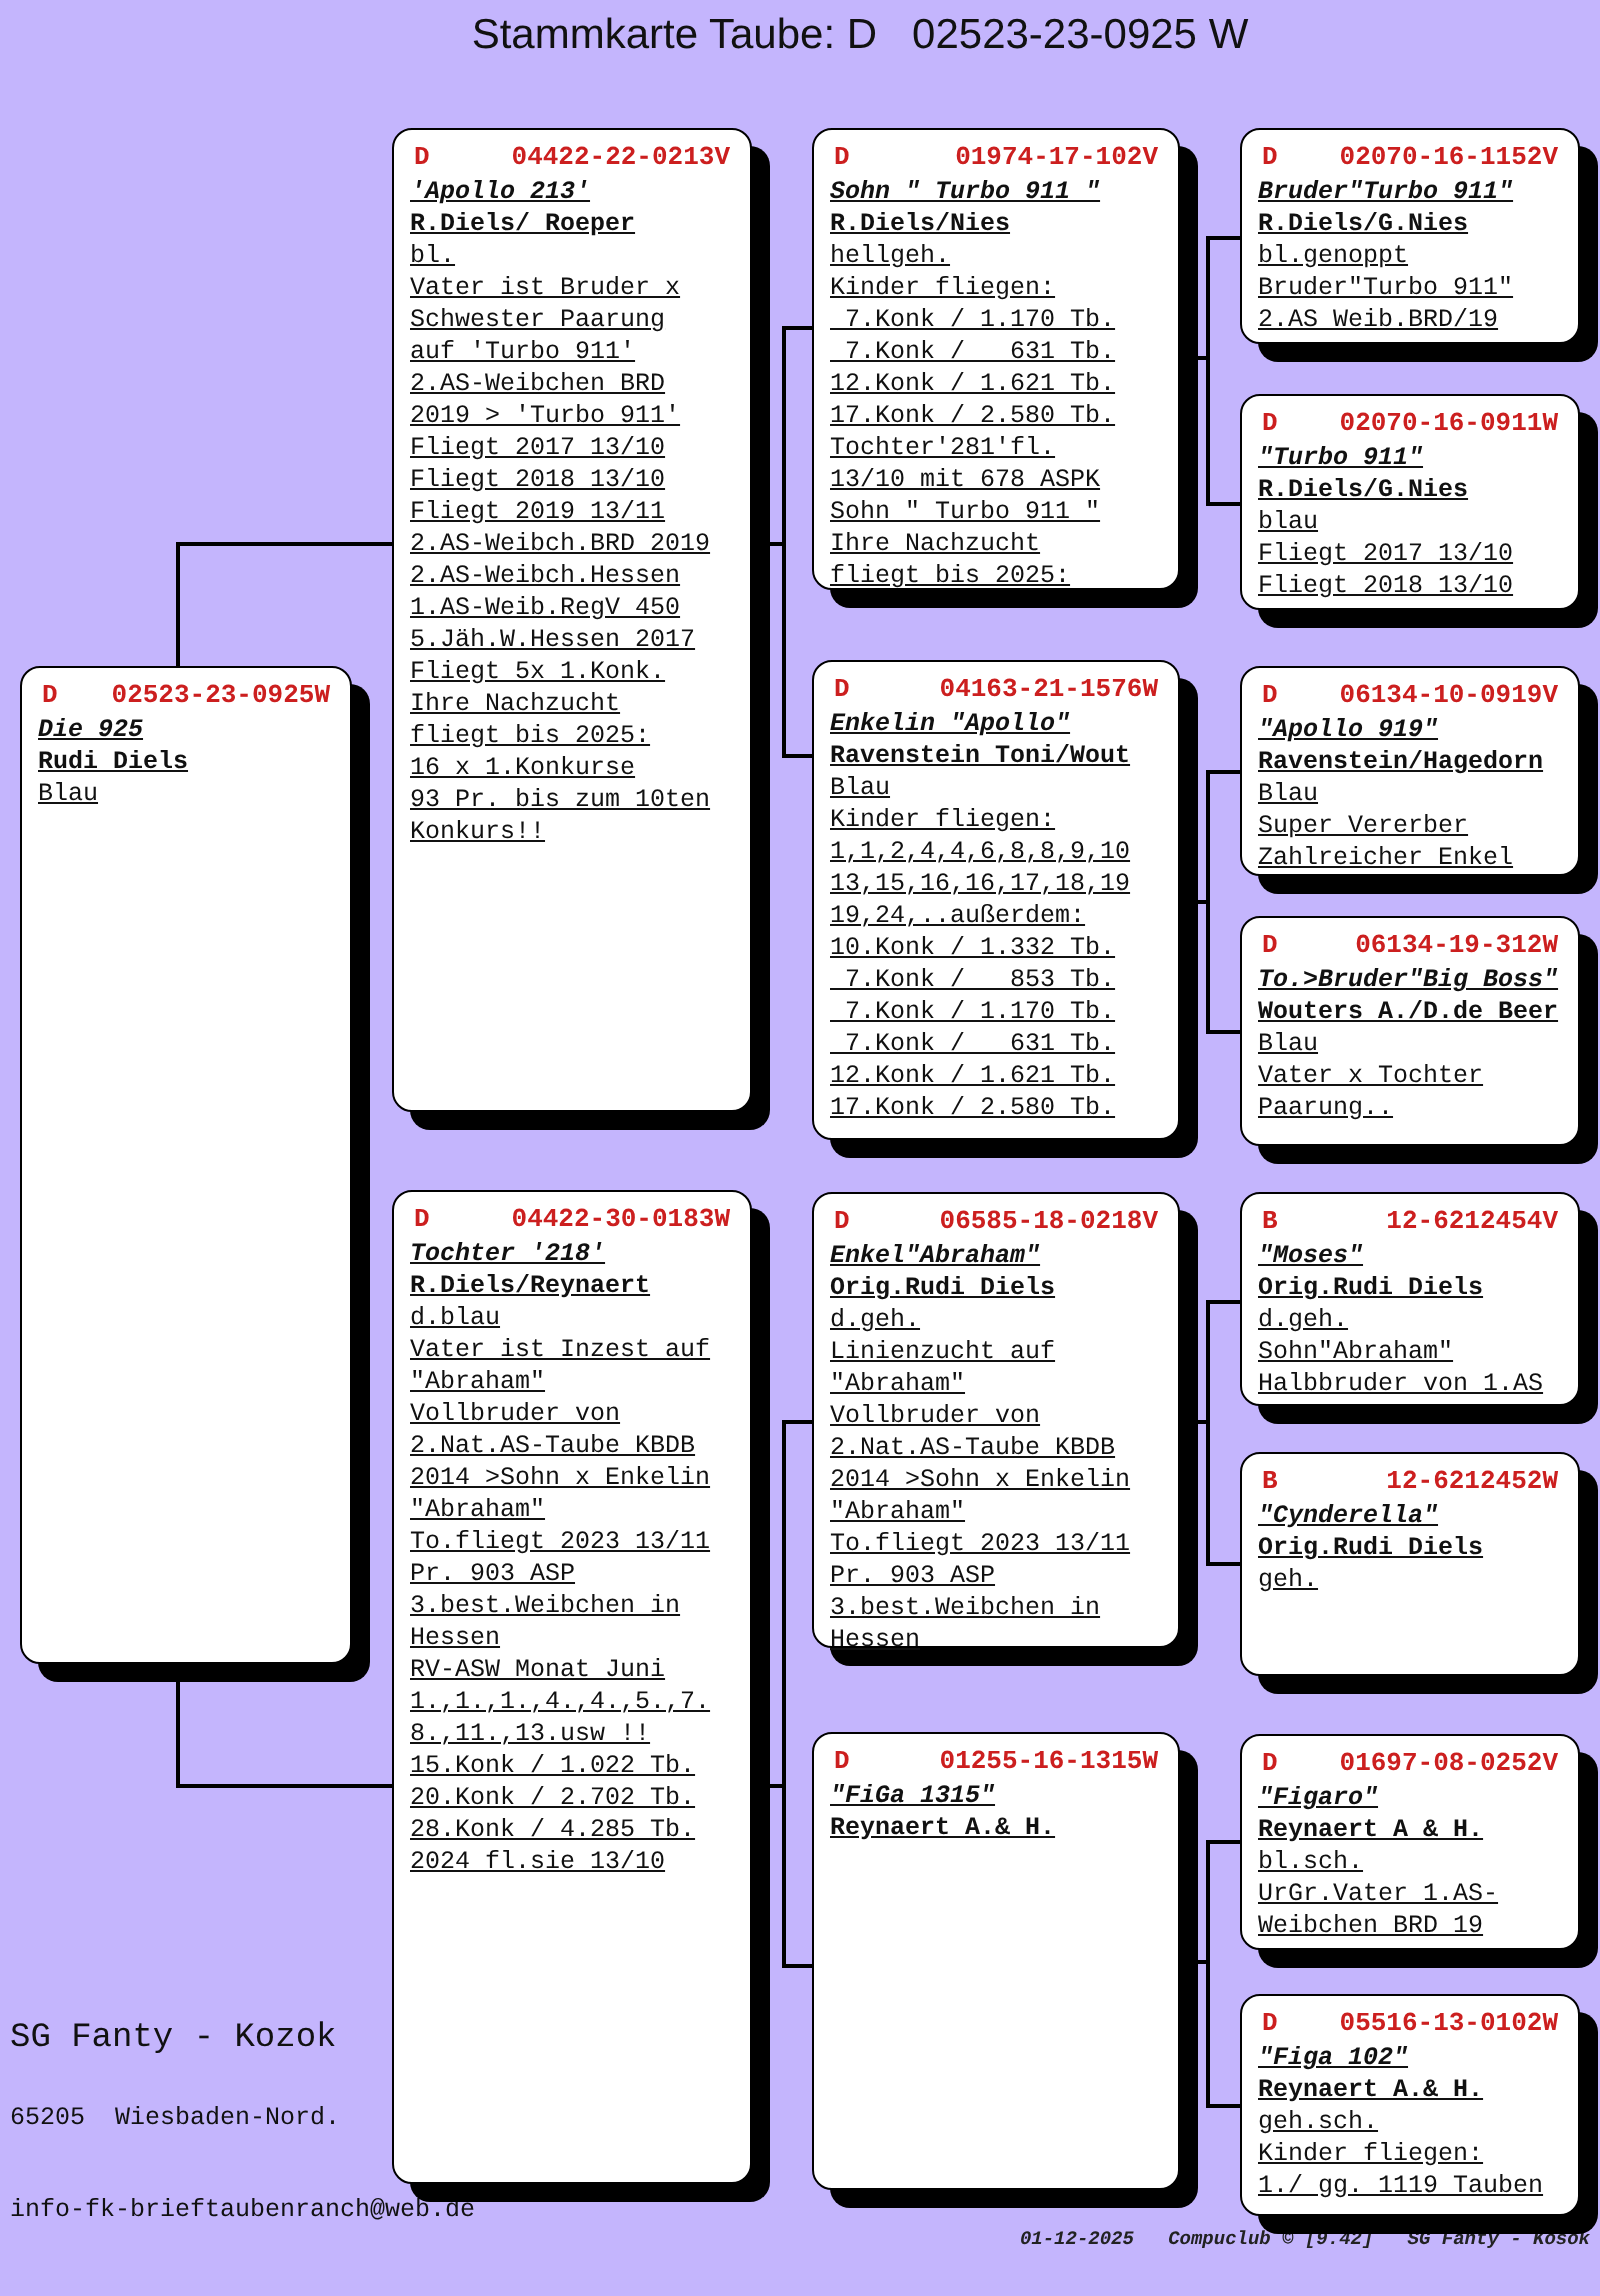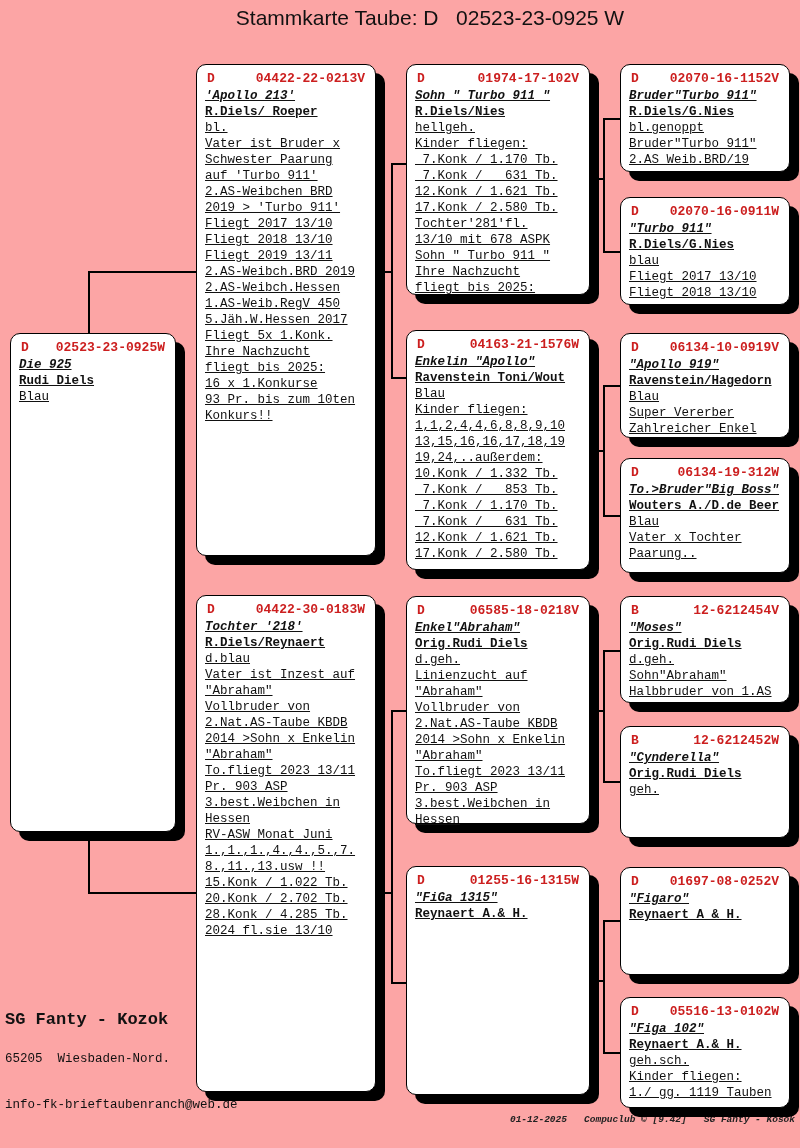--- a/index.html
+++ b/index.html
@@ -1,18 +1,18 @@
 <!DOCTYPE html>
 <html><head>
 <meta charset="utf-8">
 <style>
   html,body{margin:0;padding:0;background:#fff;}
   body{width:800px;height:1148px;overflow:hidden;position:relative;
        font-family:"Liberation Mono","DejaVu Sans Mono",monospace;color:#111;}
-  .page{position:absolute;inset:0;background:#fca5a5;}
+  .page{position:absolute;inset:0;background:#c4b5fd;}
   .title{position:absolute;left:60px;top:6px;width:740px;text-align:center;
          font-family:"Liberation Sans","DejaVu Sans",sans-serif;
          font-size:21px;color:#111;white-space:pre;}
   .box{position:absolute;background:#fff;border:1.6px solid #000;border-radius:10px;
        box-shadow:9px 9px 0 #000;padding:5px 8px;box-sizing:border-box;z-index:2;}
   .hdr{display:flex;justify-content:space-between;align-items:baseline;
        font-weight:bold;font-size:13px;color:#cc1f1f;padding:1px 2px 2px;}
   .hdr .rn{flex:1;text-align:right;}
   .nm{font-style:italic;font-weight:bold;}
   .br{font-weight:bold;}
@@ -29,21 +29,21 @@
   .b-gp4{left:406px;top:866px;width:184px;height:229px;}
   .b-ggp1{left:620px;top:64px;  width:170px;height:108px;}
   .b-ggp2{left:620px;top:197px; width:170px;height:108px;}
   .b-ggp3{left:620px;top:333px; width:170px;height:105px;}
   .b-ggp4{left:620px;top:458px; width:170px;height:115px;}
   .b-ggp5{left:620px;top:596px; width:170px;height:107px;}
   .b-ggp6{left:620px;top:726px; width:170px;height:112px;}
   .b-ggp7{left:620px;top:867px; width:170px;height:108px;}
   .b-ggp8{left:620px;top:997px; width:170px;height:111px;}
   
-  .owner-name{position:absolute;left:5px;top:1010px;font-weight:bold;font-size:17px;white-space:pre;}
+  .owner-name{position:absolute;left:5px;top:1010px;font-weight:normal;font-size:17px;white-space:pre;}
   .owner-addr{position:absolute;left:5px;top:1052px;font-size:12.5px;white-space:pre;}
   .owner-mail{position:absolute;left:5px;top:1098px;font-size:12.5px;white-space:pre;}
   .footer{position:absolute;right:5px;top:1114px;font-size:9.5px;font-style:italic;
           font-weight:bold;white-space:pre;color:#222;text-align:right;}
 </style>
 </head>
 <body>
 
 <div class="page">
 
@@ -267,20 +267,23 @@
   </div>
 
   <div class="box b-ggp7">
     <div class="hdr">
       <span class="cc">D</span>
       <span class="rn">01697-08-0252</span>
       <span class="sx">V</span>
     </div>
     <div class="nm">"Figaro"</div>
     <div class="br">Reynaert A &amp; H.</div>
+    <div class="bd">bl.sch.
+UrGr.Vater 1.AS-
+Weibchen BRD 19</div>
   </div>
 
   <div class="box b-ggp8">
     <div class="hdr">
       <span class="cc">D</span>
       <span class="rn">05516-13-0102</span>
       <span class="sx">W</span>
     </div>
     <div class="nm">"Figa 102"</div>
     <div class="br">Reynaert A.&amp; H.</div>

